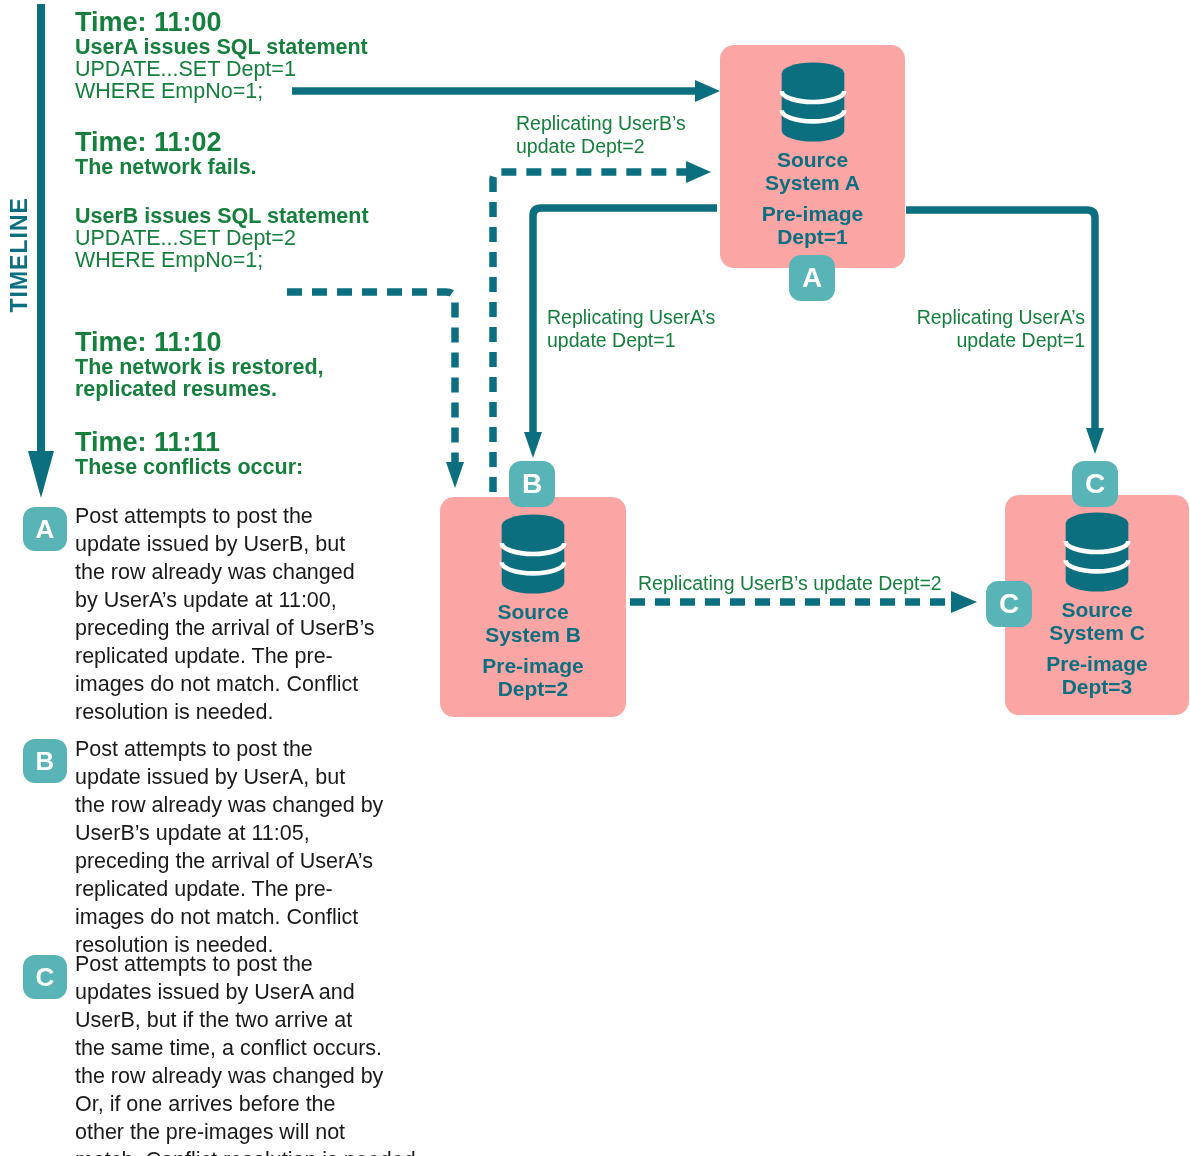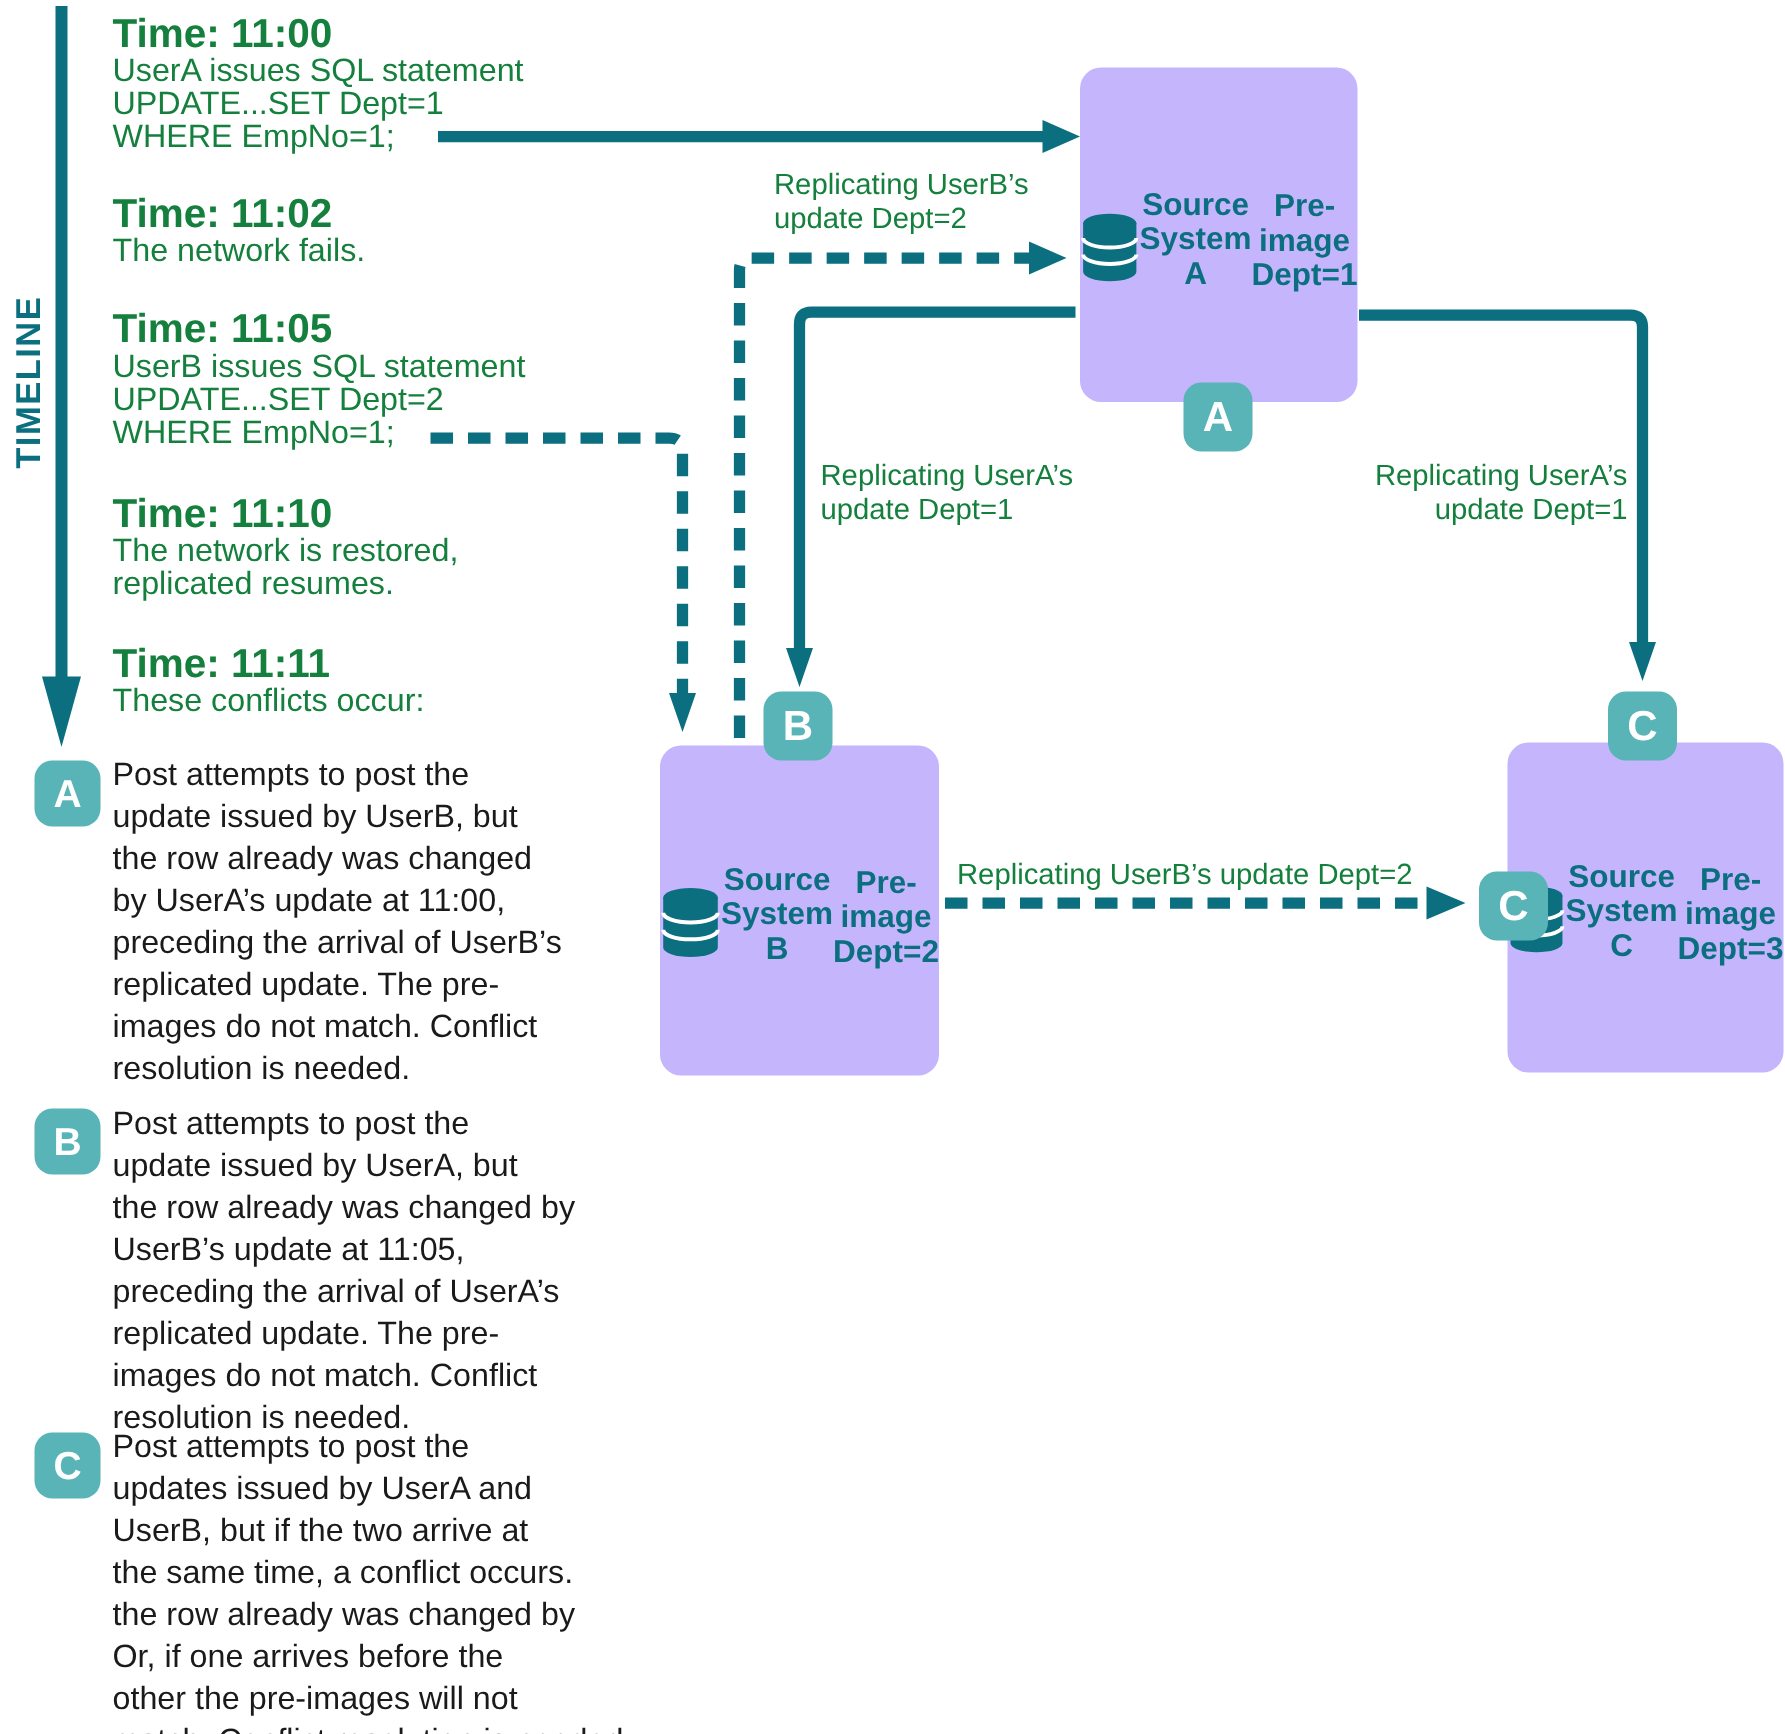--- a/index.html
+++ b/index.html
@@ -13,26 +13,26 @@
   .timeline-label{
     position:absolute;left:-36px;top:244px;width:110px;text-align:center;
     transform:rotate(-90deg);
     color:#0b6f80;font-size:23px;font-weight:bold;letter-spacing:1px;
   }
 
   
   .tl-event{position:absolute;left:75px;color:#15803d;}
   .tl-head{font-size:27px;font-weight:bold;line-height:28px;}
   .tl-line{font-size:21.5px;line-height:22px;}
-  .tl-line.bold{font-weight:normal;}
+  .tl-line.bold{font-weight:bold;}
 
   
   .sysbox{
-    position:absolute;background:#c4b5fd;border-radius:14px;
-    display:flex;flex-direction:row;align-items:center;
+    position:absolute;background:#fca5a5;border-radius:14px;
+    display:flex;flex-direction:column;align-items:center;
   }
   .sysbox svg.db{margin-top:16px;}
   .sysname,.syspre{
     color:#0b6f80;font-size:21px;font-weight:bold;line-height:23px;
     text-align:center;white-space:pre-line;
   }
   .sysname{margin-top:5px;}
   .syspre{margin-top:8px;}
 
   
@@ -114,21 +114,20 @@
     <div class="tl-line">UPDATE...SET Dept=1</div>
     <div class="tl-line">WHERE EmpNo=1;</div>
   </div>
 
   <div class="tl-event" style="top:128px">
     <div class="tl-head">Time: 11:02</div>
     <div class="tl-line bold">The network fails.</div>
   </div>
 
   <div class="tl-event" style="top:205px">
-    <div class="tl-head">Time: 11:05</div>
     <div class="tl-line bold">UserB issues SQL statement</div>
     <div class="tl-line">UPDATE...SET Dept=2</div>
     <div class="tl-line">WHERE EmpNo=1;</div>
   </div>
 
   <div class="tl-event" style="top:328px">
     <div class="tl-head">Time: 11:10</div>
     <div class="tl-line bold">The network is restored,</div>
     <div class="tl-line bold">replicated resumes.</div>
   </div>

